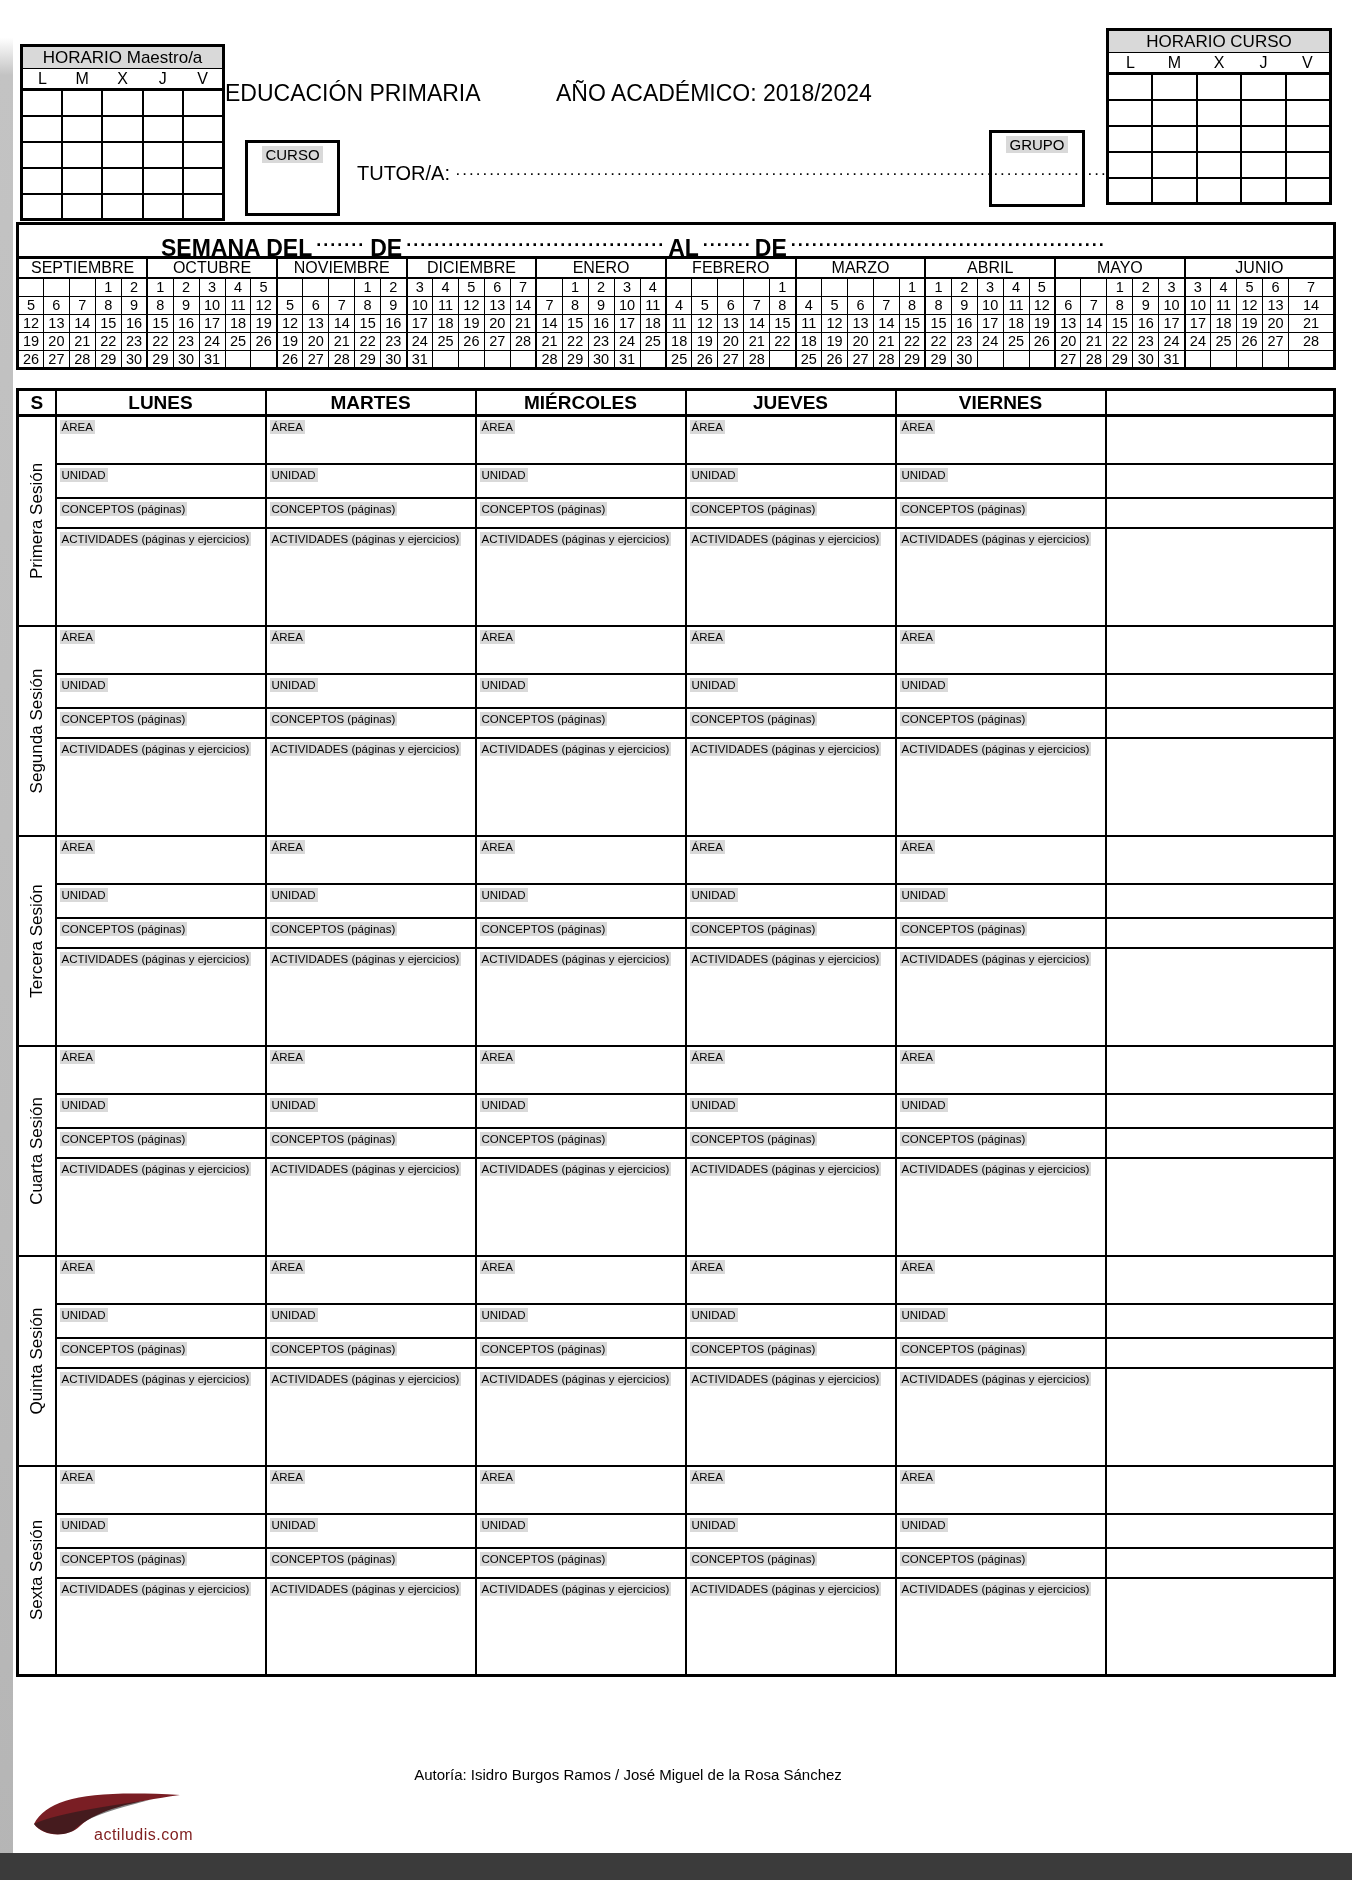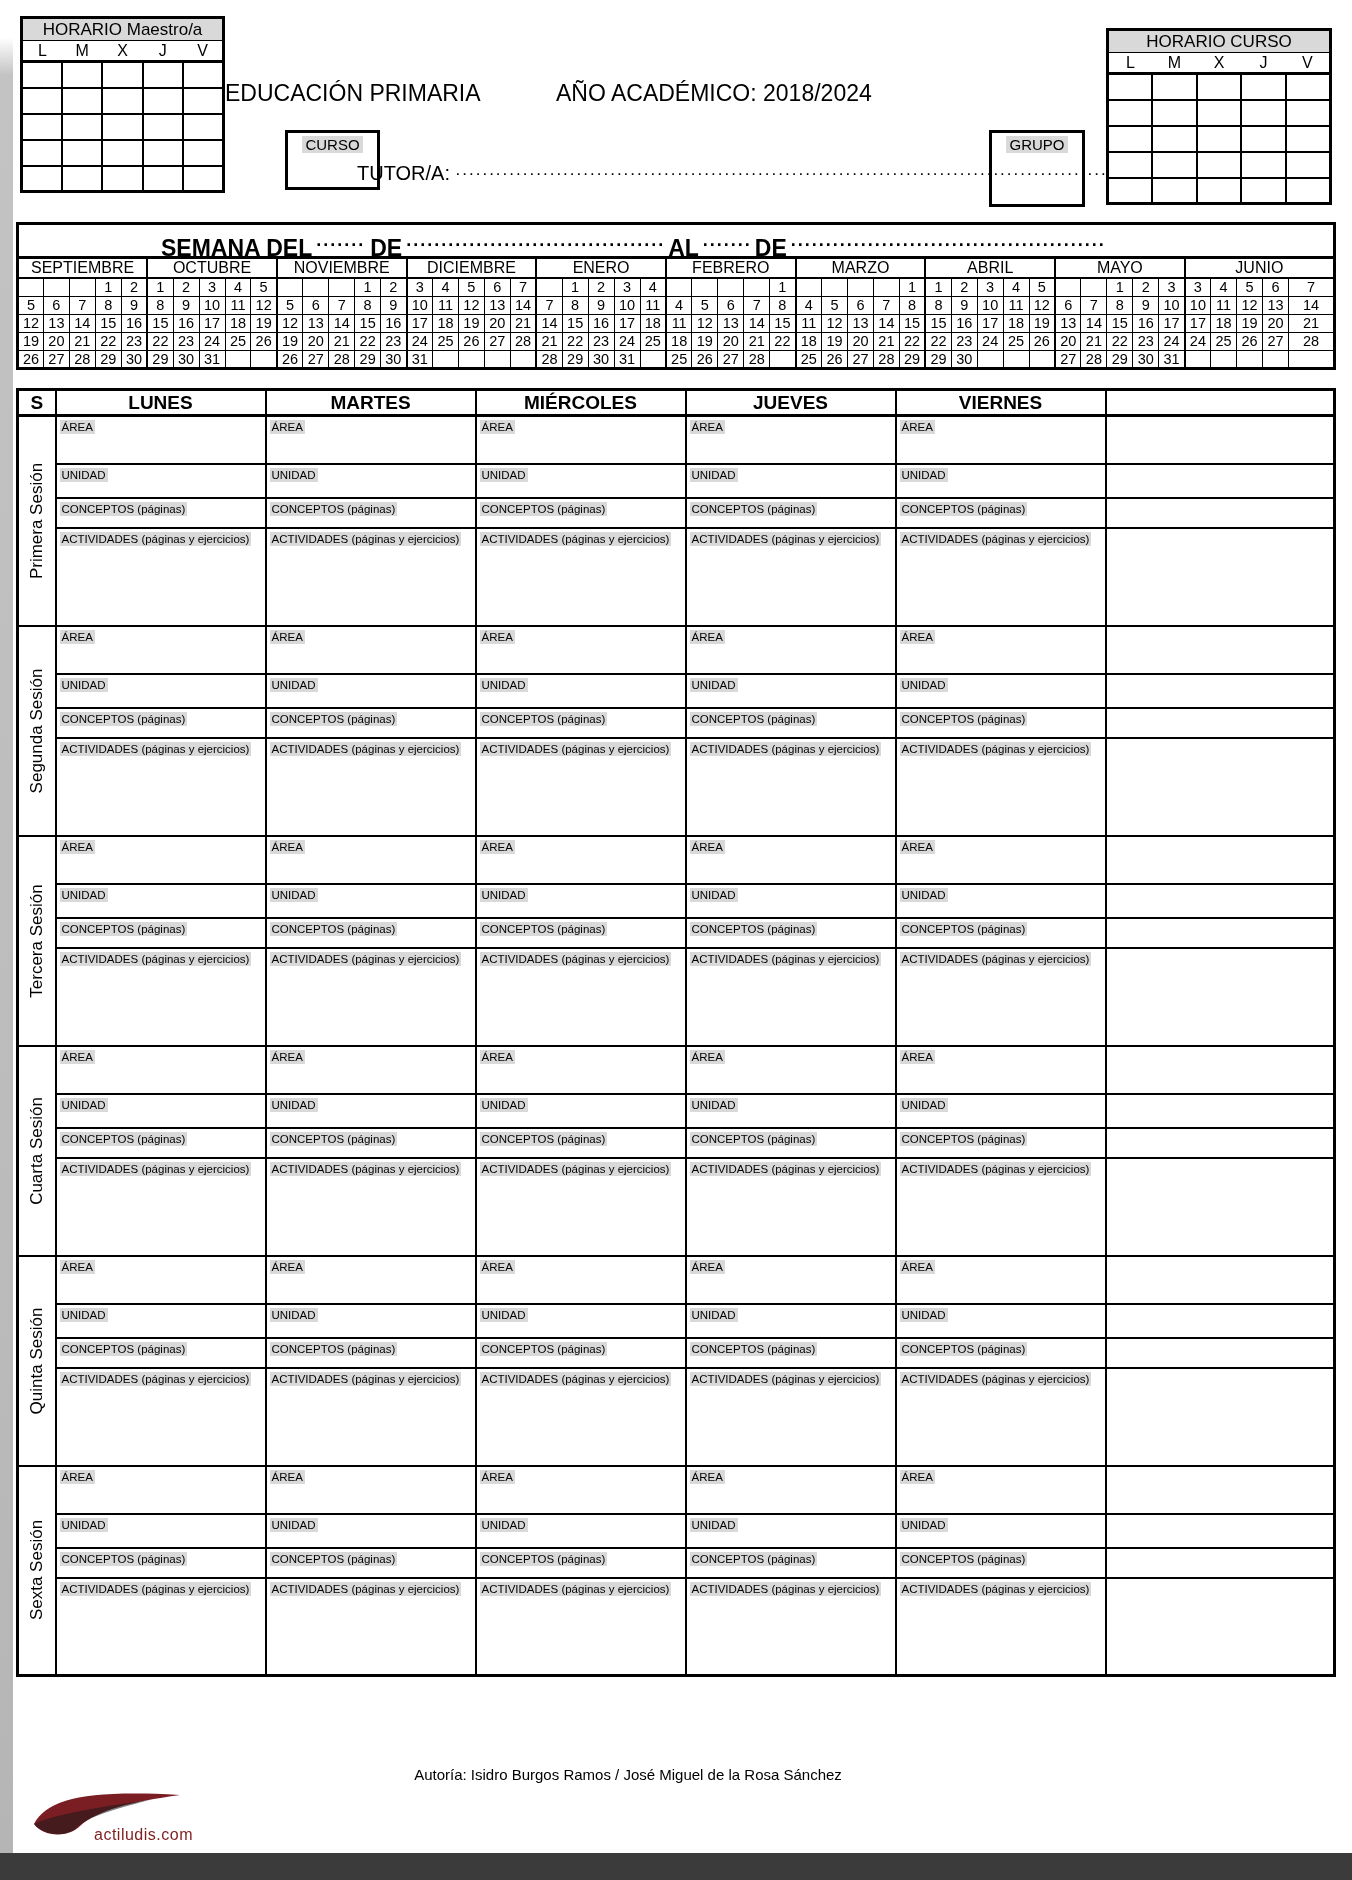--- a/index.html
+++ b/index.html
@@ -11,35 +11,35 @@
   }
   .page { position:absolute; left:0; top:0; width:1352px; height:1880px; background:#fff; }
 
   
   .edge-left { position:absolute; left:0; top:0; width:13px; height:1880px;
     background:linear-gradient(180deg,#ffffff 0%,#ffffff 2%,#c3c3c3 4%,#bcbcbc 60%,#b5b5b5 100%); }
   .band-bottom { position:absolute; left:0; top:1853px; width:1352px; height:27px; background:#3b3b3b; }
 
   
   table.horario { border-collapse:collapse; table-layout:fixed; border:3px solid #000; background:#fff; position:absolute; }
-  #horario-left  { left:20px;  top:16px; width:205px;padding-left:12px; }
+  #horario-left  { left:20px;  top:44px; width:205px;padding-left:12px; }
   #horario-right { left:1106px; top:28px; width:226px; }
   table.horario th { border:none; font-weight:400; }
   .h-title { background:#d9d9d9; font-size:17px; height:23px; border-bottom:1px solid #000 !important; }
   .h-day   { font-size:16px; height:21px; border-bottom:3px solid #000 !important; }
   .h-cell  { border:2px solid #000; height:26px; }
 
   
   .main-title { position:absolute; left:315px; top:28px; width:480px; text-align:center;
     font-size:37px; font-weight:600; letter-spacing:0.5px; }
   .sub-left  { position:absolute; left:225px; top:80px; font-size:23px; font-weight:500; }
   .sub-right { position:absolute; left:556px; top:80px; font-size:23px; font-weight:500; }
 
   .mini-box { position:absolute; border:3px solid #000; text-align:center; background:#fff; }
-  #curso-box { left:245px; top:130px; width:95px; height:60px;margin-left:40px; }
+  #curso-box { left:245px; top:140px; width:95px; height:76px; }
   #grupo-box { left:989px; top:130px; width:96px; height:77px; }
   .box-label { display:inline-block; background:#d9d9d9; font-size:15px; padding:0 3px; margin-top:3px; }
 
   .tutor-line { position:absolute; left:357px; top:160px; font-size:20px; white-space:nowrap; }
   .dotrun { display:inline-block; overflow:hidden; white-space:nowrap; vertical-align:baseline; letter-spacing:2px; }
   .tutor-dots { width:650px; font-size:17px; }
 
   
   .semana-box { position:absolute; left:16px; top:222px; width:1320px; height:37px;
     border:3px solid #000; background:#fff; font-size:23px; font-weight:700;

